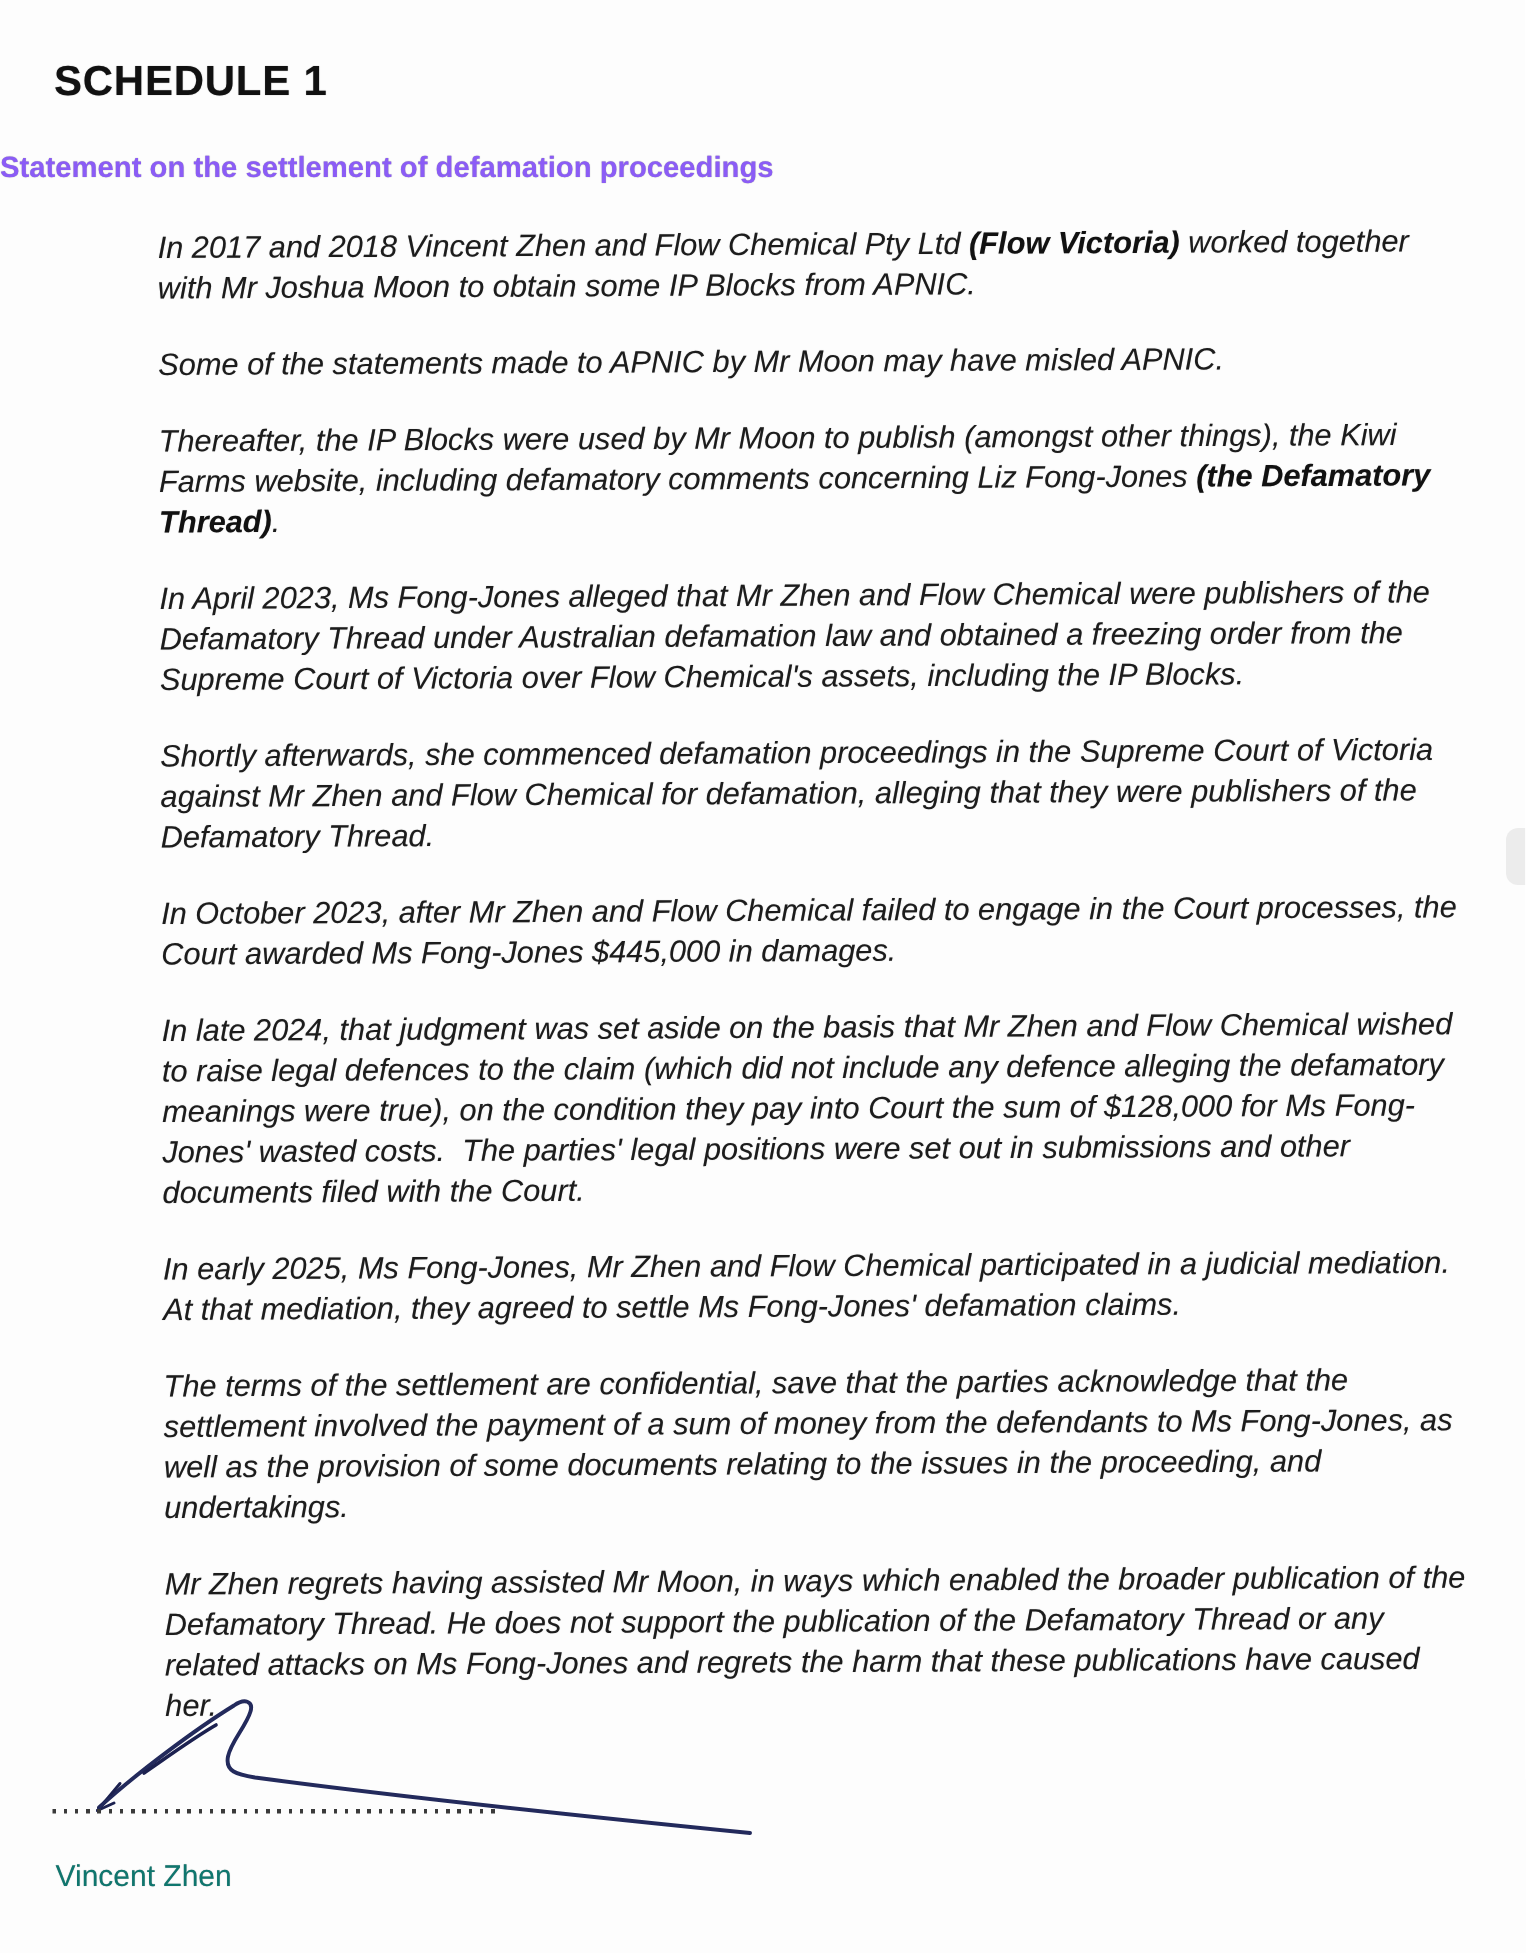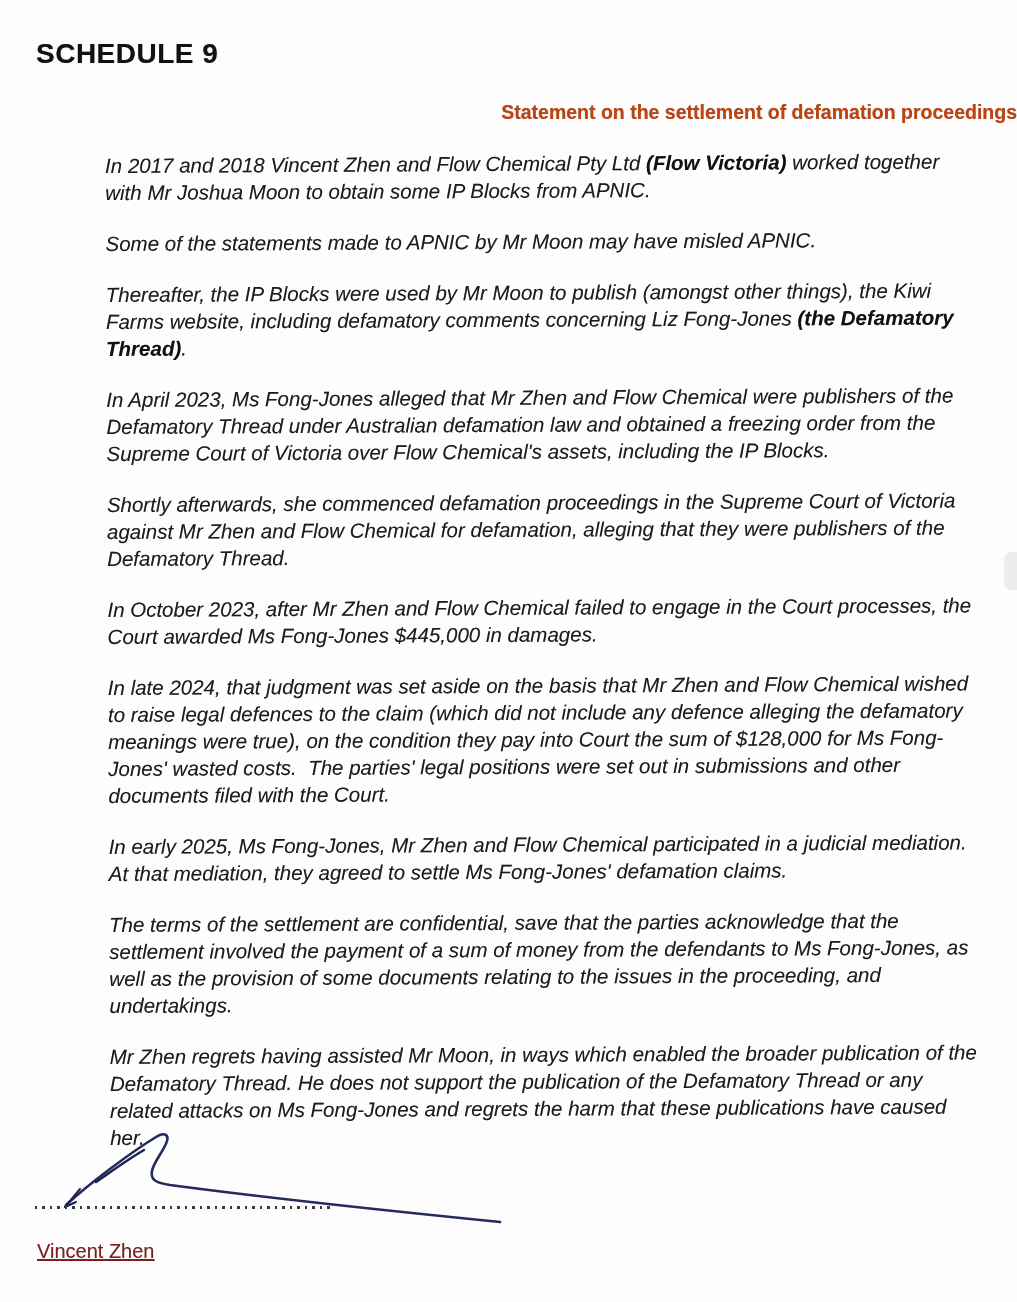--- a/index.html
+++ b/index.html
@@ -26,24 +26,24 @@
     letter-spacing: 0.5px;
     color: #111111;
     text-shadow: 0 0 0.7px rgba(0,0,0,0.45);
   }
   .statement-title {
     position: absolute;
     left: 0;
     top: 101px;
     width: 100%;
     margin: 0;
-    text-align: right;
+    text-align: left;
     font-size: 19.5px;
     font-weight: 700;
-    color: #c2410c;
+    color: #8b5cf6;
     text-shadow: 0 0 0.7px rgba(0,0,0,0.4);
   }
   .paragraphs {
     position: absolute;
     left: 105px;
     top: 152px;
     width: 868px;
     transform: rotate(-0.3deg);
     transform-origin: 0 0;
   }
@@ -82,40 +82,39 @@
     height: 3px;
     background: repeating-linear-gradient(to right, #3a3a3a 0 2.2px, transparent 2.2px 7.5px);
   }
   .signatory-name {
     position: absolute;
     left: 37px;
     top: 115px;
     margin: 0;
     font-size: 20px;
     font-weight: 400;
-    color: #7f1d1d;
+    color: #0f766e;
     text-shadow: 0 0 0.6px rgba(0,0,0,0.35);
-    text-decoration: underline;
   }
   .scan-artifact {
     position: absolute;
     left: 1004px;
     top: 552px;
     width: 13px;
     height: 38px;
     background: #ececec;
     border-radius: 8px 0 0 8px;
   }
 </style>
 </head>
 <body>
 
 <div class="page">
 
-  <h1 class="schedule-heading">SCHEDULE 9</h1>
+  <h1 class="schedule-heading">SCHEDULE 1</h1>
 
   <h2 class="statement-title">Statement on the settlement of defamation proceedings</h2>
 
   <div class="paragraphs">
       <p class="para"><span>In 2017 and 2018 Vincent Zhen and Flow Chemical Pty Ltd </span><span class="b">(Flow Victoria)</span><span> worked together with Mr Joshua Moon to obtain some IP Blocks from APNIC.</span></p>
       <p class="para"><span>Some of the statements made to APNIC by Mr Moon may have misled APNIC.</span></p>
       <p class="para"><span>Thereafter, the IP Blocks were used by Mr Moon to publish (amongst other things), the Kiwi Farms website, including defamatory comments concerning Liz Fong-Jones </span><span class="b">(the Defamatory Thread)</span><span>.</span></p>
       <p class="para"><span>In April 2023, Ms Fong-Jones alleged that Mr Zhen and Flow Chemical were publishers of the Defamatory Thread under Australian defamation law and obtained a freezing order from the Supreme Court of Victoria over Flow Chemical's assets, including the IP Blocks.</span></p>
       <p class="para"><span>Shortly afterwards, she commenced defamation proceedings in the Supreme Court of Victoria against Mr Zhen and Flow Chemical for defamation, alleging that they were publishers of the Defamatory Thread.</span></p>
       <p class="para"><span>In October 2023, after Mr Zhen and Flow Chemical failed to engage in the Court processes, the Court awarded Ms Fong-Jones $445,000 in damages.</span></p>

